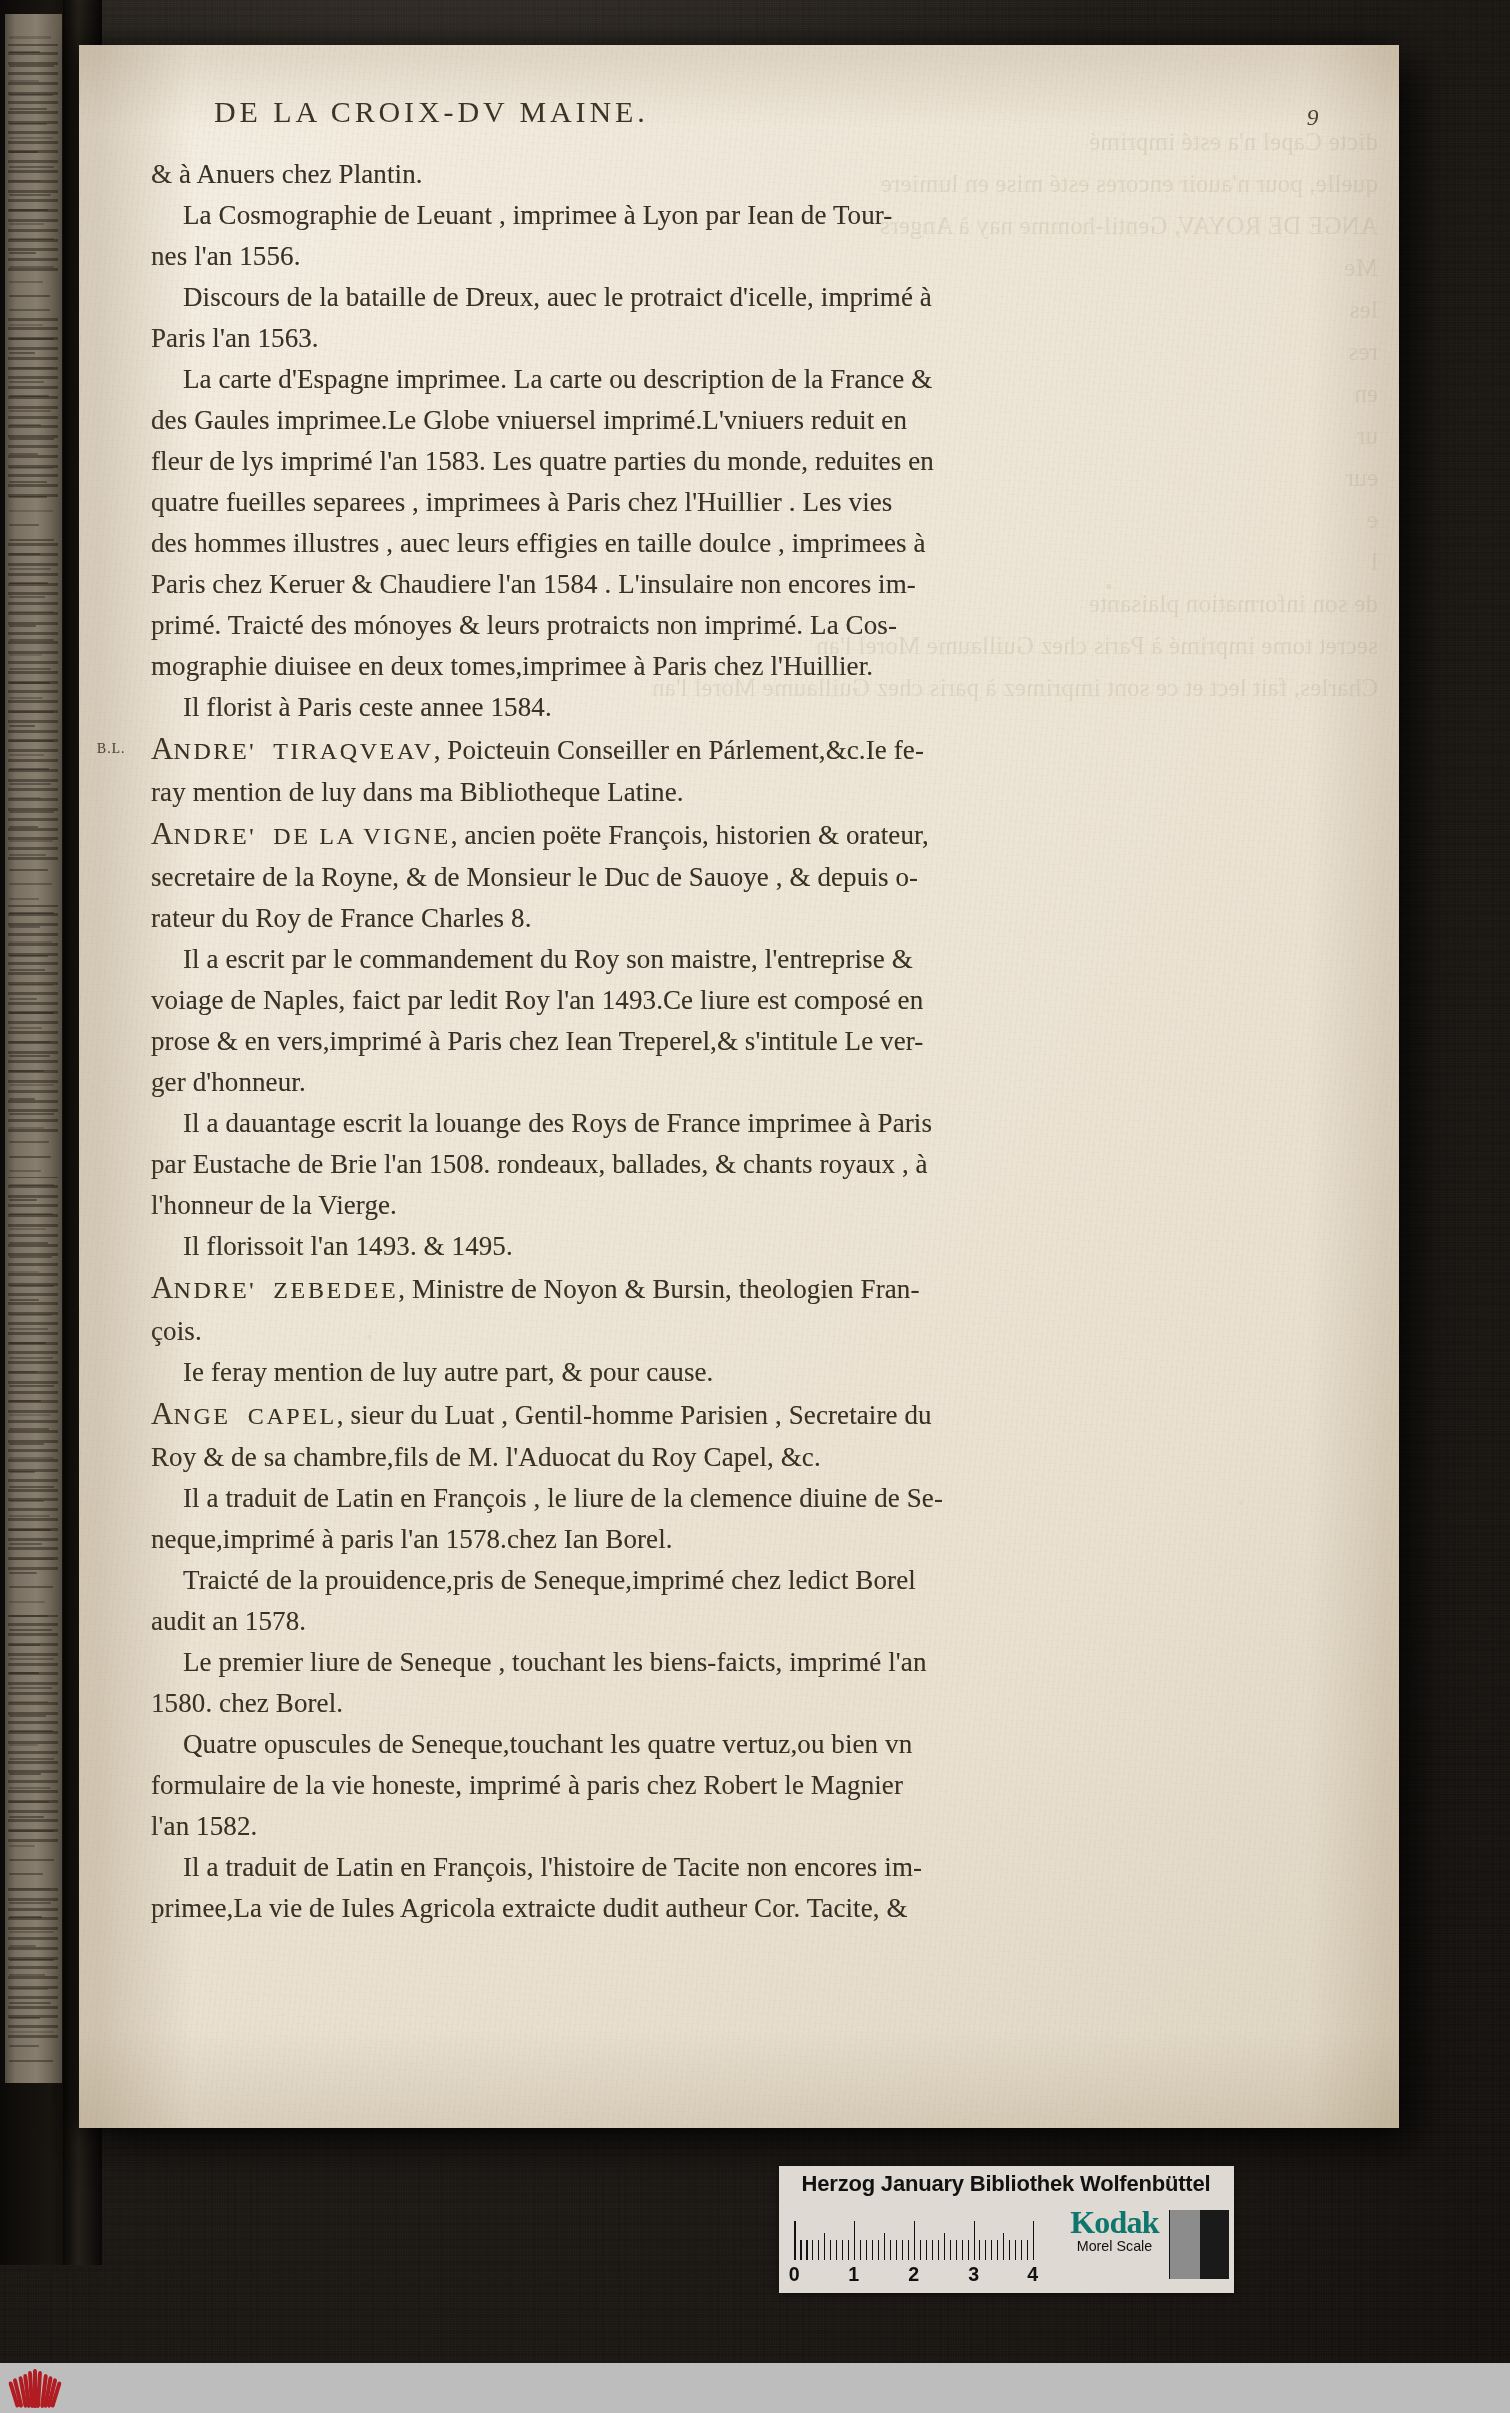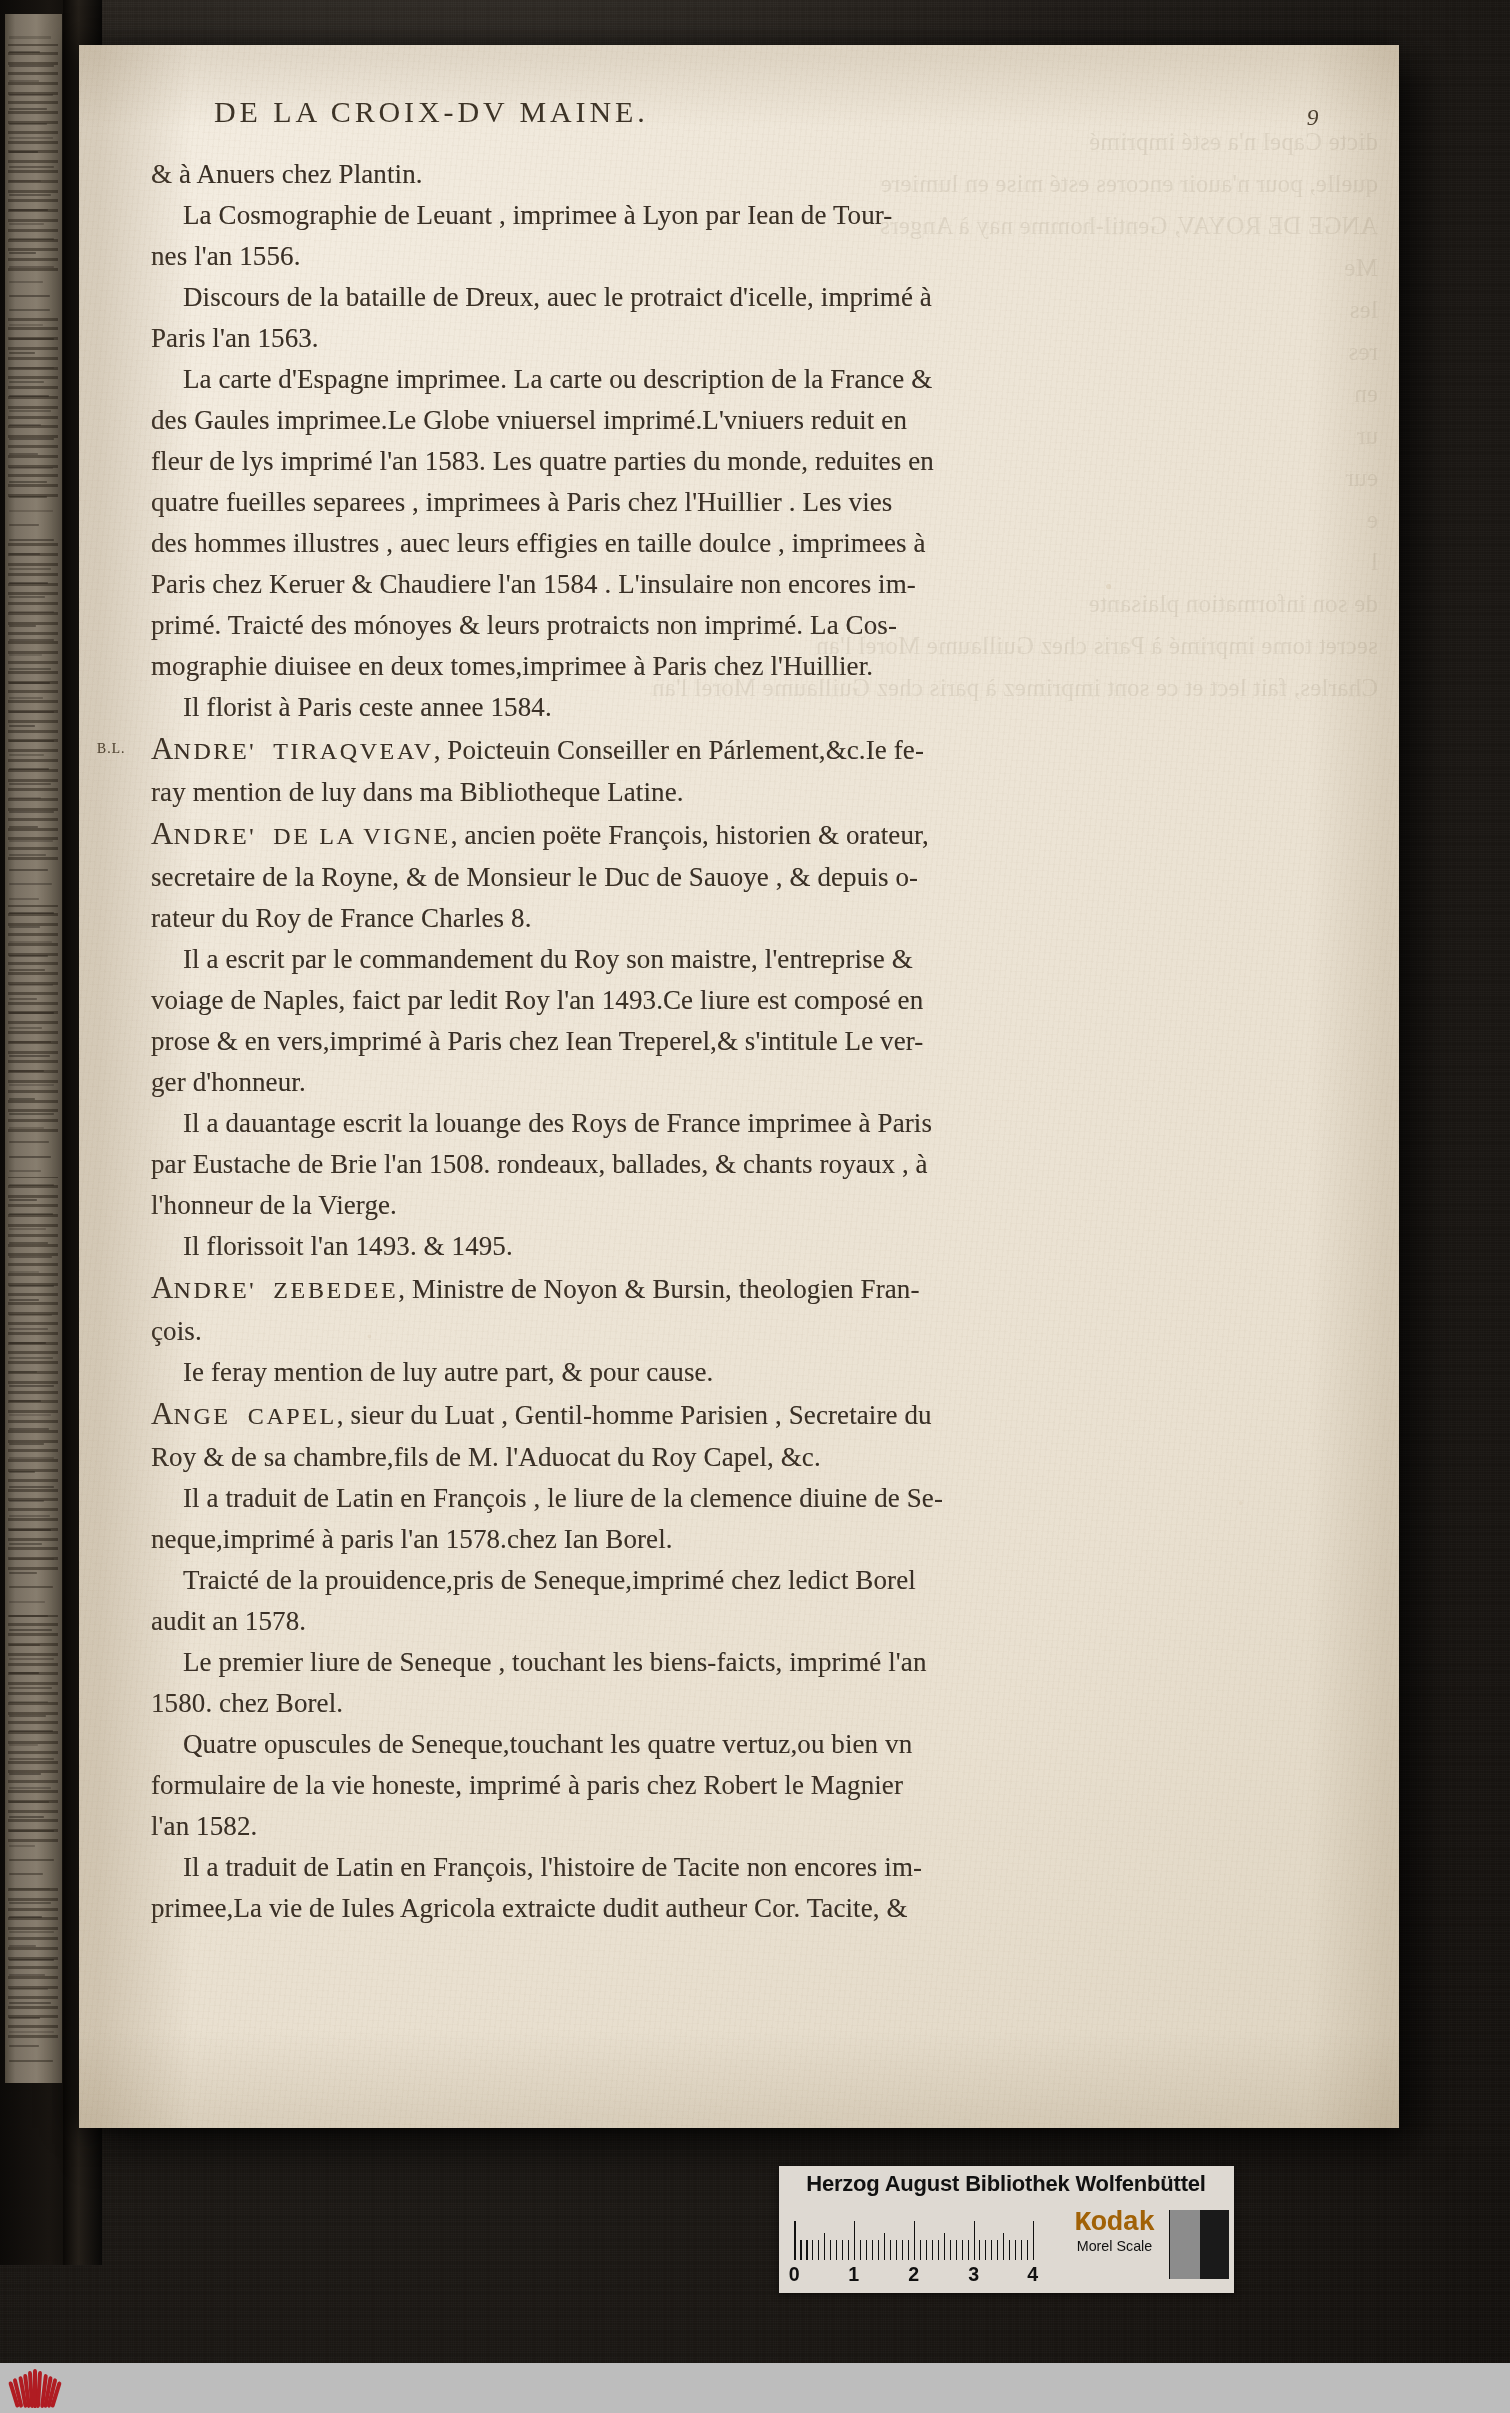--- a/index.html
+++ b/index.html
@@ -219,24 +219,24 @@
     color:#111;
     transform: translateX(-50%);
   }
   #kodak-mark{
     position:absolute;
     left: 288px; top: 42px;
     width: 95px;
     text-align:center;
   }
   #kodak-mark .kd{
-    font-family:Liberation Mono, monospace;
+    font-family:Liberation Serif, serif;
     font-weight:700;
-    font-size: 28px;
-    color:#a16207;
+    font-size: 32px;
+    color:#0f766e;
     letter-spacing:-0.8px;
     line-height: 29px;
   }
   #kodak-mark .gs{
     font-family:"Liberation Sans", sans-serif;
     font-size: 14.3px;
     color:#111;
     line-height: 18px;
   }
   #gray-patches{
@@ -510,21 +510,21 @@
         <div class="ln">formulaire de la vie honeste, imprimé à  paris  chez Robert le Magnier</div>
         <div class="ln">l'an 1582.</div>
         <div class="ln ind">Il a traduit de Latin en François, l'histoire de Tacite non  encores im-</div>
         <div class="ln">primee,La vie de Iules Agricola extraicte dudit autheur Cor. Tacite, &amp;</div>
       </div>
 
   </div>
 </div>
 
 <div id="target-card">
-  <div class="tc-title">Herzog August Bibliothek Wolfenbüttel</div>
+  <div class="tc-title">Herzog January Bibliothek Wolfenbüttel</div>
 
   <div id="ruler">
       <div class="tick" style="left: 4.5px; height: 39px;"></div>
       <div class="tick" style="left: 10.5px; height: 19.6px;"></div>
       <div class="tick" style="left: 16.5px; height: 19.6px;"></div>
       <div class="tick" style="left: 22.4px; height: 19.6px;"></div>
       <div class="tick" style="left: 28px; height: 19.6px;"></div>
       <div class="tick" style="left: 34px; height: 27px;"></div>
       <div class="tick" style="left: 40px; height: 19.6px;"></div>
       <div class="tick" style="left: 46px; height: 19.6px;"></div>

